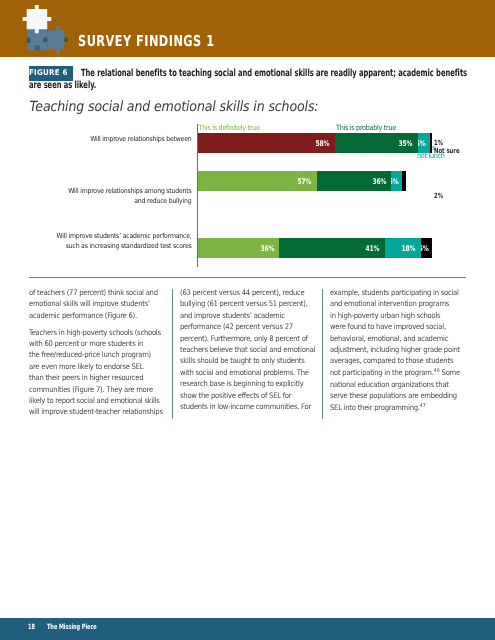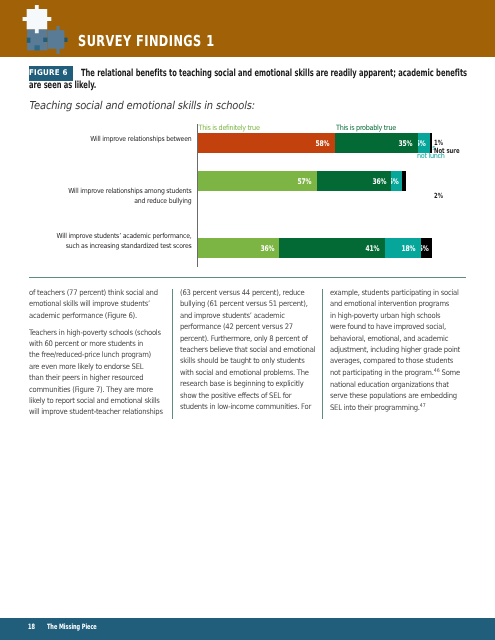--- a/index.html
+++ b/index.html
@@ -17,21 +17,21 @@
   .figbadge{position:absolute;left:29px;top:66.2px;width:44.2px;height:15px;background:#215E7C;color:#fff;
             font-family:"DejaVu Sans Condensed","DejaVu Sans",sans-serif;
             font-size:7.9px;font-weight:bold;letter-spacing:.22px;text-align:left;line-height:14.2px;}
   .figcap{position:absolute;left:0;top:68px;width:495px;height:26px;}
   .capline{position:absolute;white-space:nowrap;
            font-family:"DejaVu Sans Condensed","DejaVu Sans",sans-serif;
            font-size:9.9px;font-weight:bold;letter-spacing:-0.05px;line-height:11.7px;color:#1a1a1a;
            transform:scaleX(0.759);transform-origin:0 0;}
   .subtitle{position:absolute;left:29.5px;top:98.5px;
             font-family:"DejaVu Sans Condensed","DejaVu Sans",sans-serif;
-            font-size:11px;font-style:italic;letter-spacing:-0.15px;color:#3a3a3a;}
+            font-size:14px;font-style:italic;letter-spacing:-0.15px;color:#3a3a3a;}
   
   .chart{position:absolute;left:0;top:110px;width:495px;height:165px;}
   .axis{position:absolute;left:197px;top:14px;width:1.1px;height:142.5px;background:#6b6b6b;}
   .ylab{position:absolute;right:303.5px;width:180px;text-align:right;white-space:nowrap;
         font-family:"DejaVu Sans Condensed","DejaVu Sans",sans-serif;
         font-size:6.85px;letter-spacing:-0.2px;color:#231f20;line-height:10.1px;}
   .bar{position:absolute;left:198px;height:20px;display:flex;}
   .seg{height:100%;position:relative;overflow:hidden;}
   .seg span{position:absolute;right:5.8px;top:50%;color:#fff;
             font-family:"DejaVu Sans Condensed","DejaVu Sans",sans-serif;
@@ -92,21 +92,21 @@
     <div class="legend" style="left:336px;top:12.6px;color:#046A35;">This is probably true</div>
     <div class="legend" style="left:417px;top:5.5px;color:#06A69B;line-height:8.5px;margin-top:28px;">
       <div>This is</div>
       <div>not lunch</div>
     </div>
     <div id="chartbody">
         <div class="ylab" style="top: 23.6px;">
           <div>Will improve relationships between</div>
         </div>
         <div class="bar" style="top: 23px; width: 233.9px;">
-          <div class="seg" style="width: 137.032px; background: #c2410c;">
+          <div class="seg" style="width: 137.032px; background: #7f1d1d;">
             <span style="right: 5.4px;">58%</span>
           </div>
           <div class="seg" style="width: 82.6919px; background: rgb(4, 106, 53);">
             <span style="right: 5.4px;">35%</span>
           </div>
           <div class="seg" style="width: 11.8131px; background: rgb(6, 166, 155);">
             <span style="right: 3.41313px;">5%</span>
           </div>
           <div class="seg" style="width: 2.36263px; background: rgb(0, 0, 0);"></div>
         </div>

